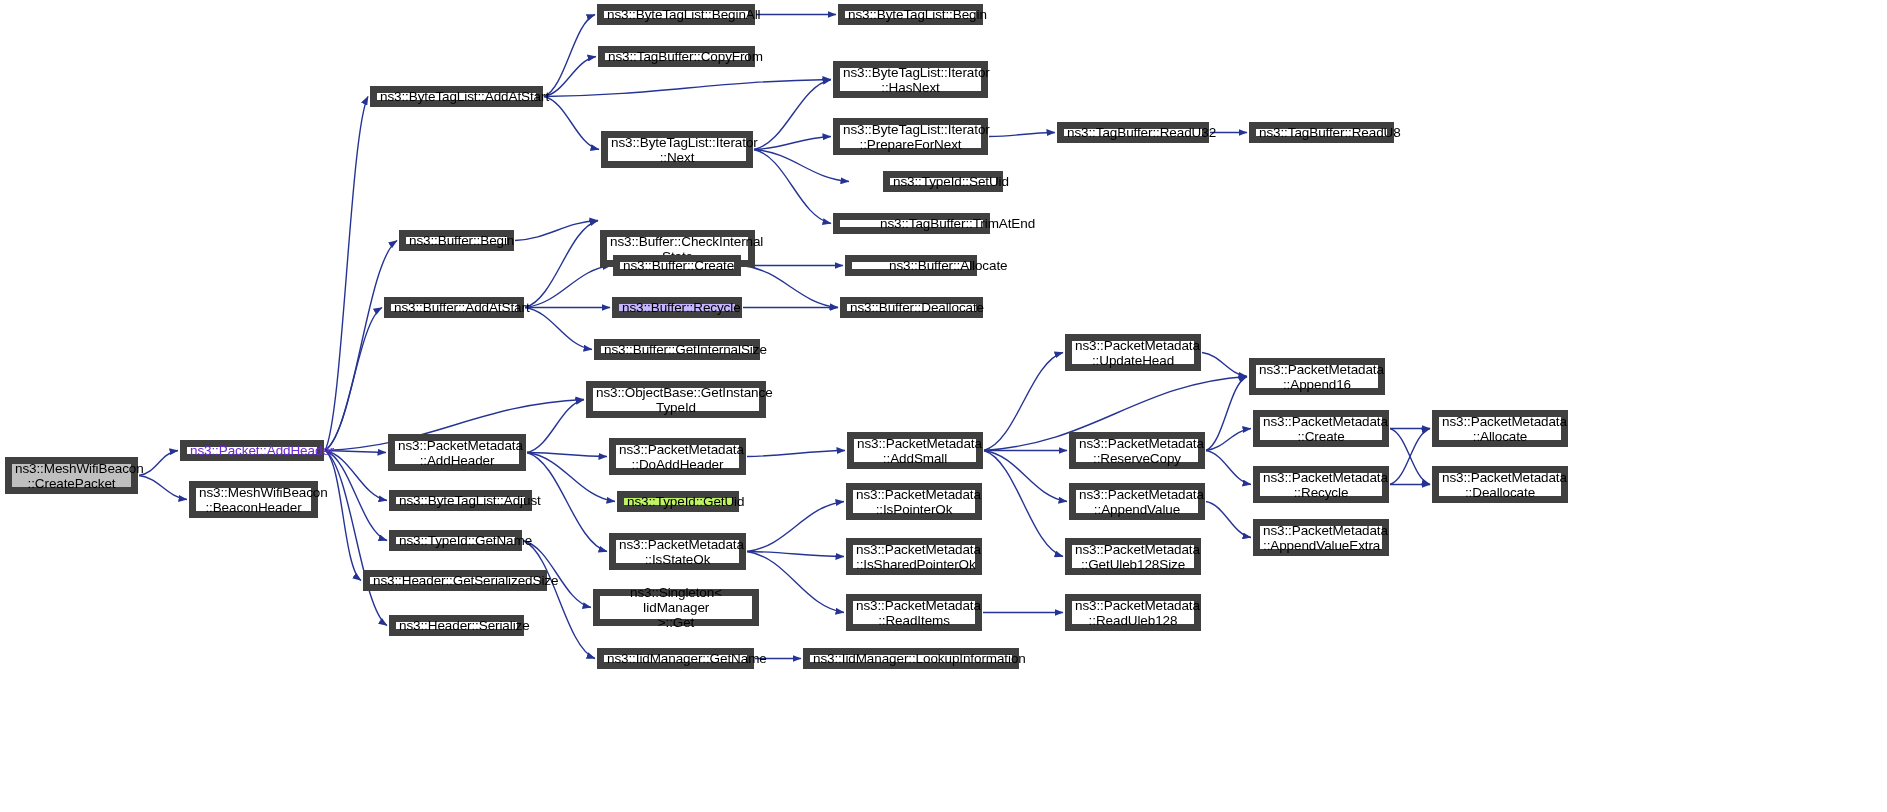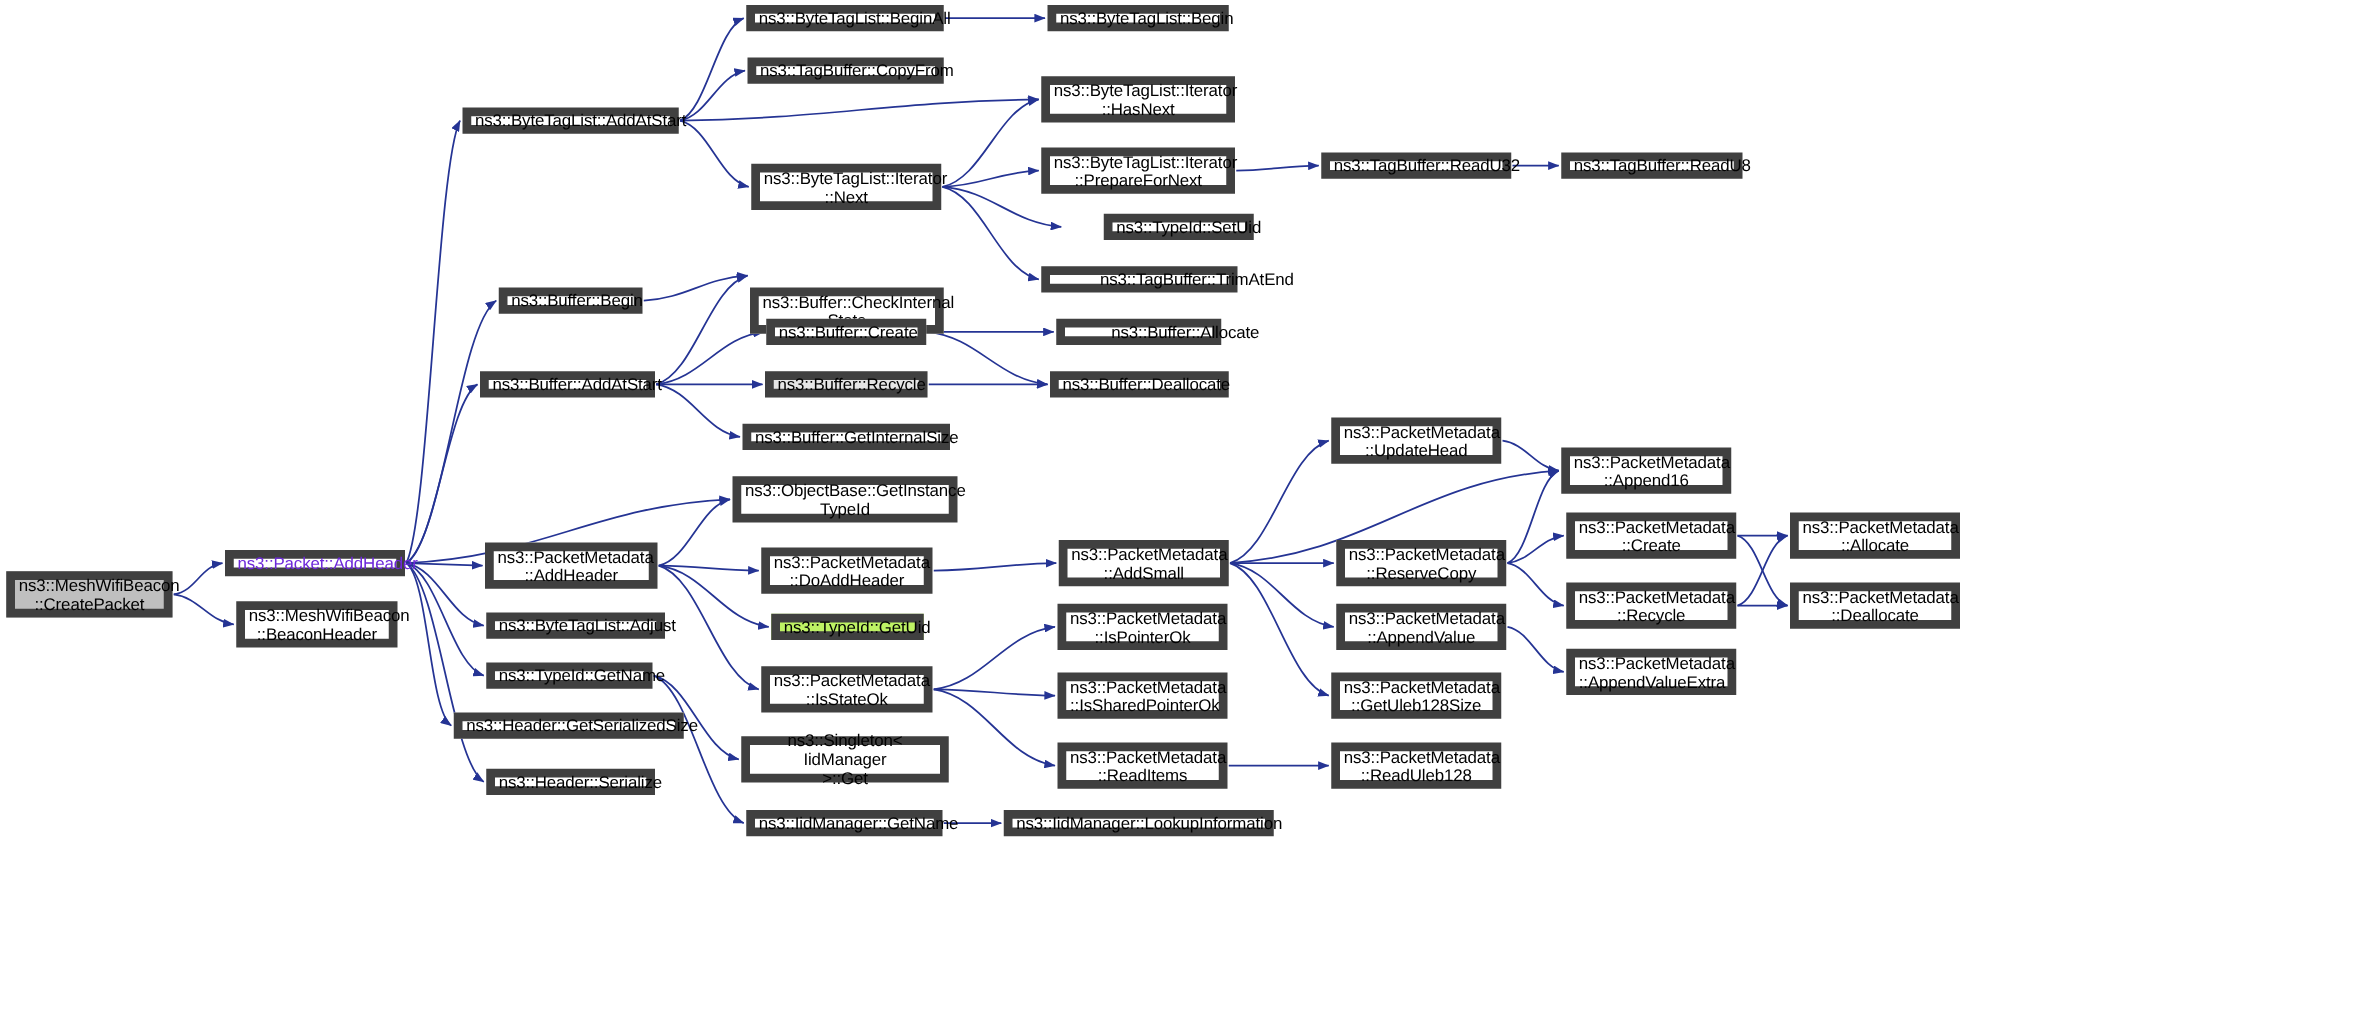--- a/index.html
+++ b/index.html
@@ -135,21 +135,21 @@
 ::PrepareForNext</span></div>
       <div class="node" style="left: 851px; top: 171px; width: 120px; height: 21px; background: rgb(255, 255, 255); border-color: rgb(64, 64, 64); color: rgb(0, 0, 0); margin-left: 32px;"><span class="node-label">ns3::TypeId::SetUid</span></div>
       <div class="node" style="left: 833px; top: 213px; width: 157px; height: 21px; background: rgb(255, 255, 255); border-color: rgb(64, 64, 64); color: rgb(0, 0, 0); padding-left: 40px;"><span class="node-label">ns3::TagBuffer::TrimAtEnd</span></div>
       <div class="node" style="left: 1057px; top: 122px; width: 152px; height: 21px; background: rgb(255, 255, 255); border-color: rgb(64, 64, 64); color: rgb(0, 0, 0);"><span class="node-label">ns3::TagBuffer::ReadU32</span></div>
       <div class="node" style="left: 1249px; top: 122px; width: 145px; height: 21px; background: rgb(255, 255, 255); border-color: rgb(64, 64, 64); color: rgb(0, 0, 0);"><span class="node-label">ns3::TagBuffer::ReadU8</span></div>
       <div class="node" style="left: 399px; top: 230px; width: 115px; height: 21px; background: rgb(255, 255, 255); border-color: rgb(64, 64, 64); color: rgb(0, 0, 0);"><span class="node-label">ns3::Buffer::Begin</span></div>
       <div class="node" style="left: 600px; top: 202px; width: 155px; height: 37px; background: rgb(255, 255, 255); border-color: rgb(64, 64, 64); color: rgb(0, 0, 0); margin-top: 28px;"><span class="node-label">ns3::Buffer::CheckInternal
 State</span></div>
       <div class="node" style="left: 384px; top: 297px; width: 140px; height: 21px; background: rgb(255, 255, 255); border-color: rgb(64, 64, 64); color: rgb(0, 0, 0);"><span class="node-label">ns3::Buffer::AddAtStart</span></div>
       <div class="node" style="left: 613px; top: 255px; width: 128px; height: 21px; background: rgb(255, 255, 255); border-color: rgb(64, 64, 64); color: rgb(0, 0, 0);"><span class="node-label">ns3::Buffer::Create</span></div>
-      <div class="node" style="left: 612px; top: 297px; width: 130px; height: 21px; background: #e5e5e5; border-color: rgb(64, 64, 64); color: rgb(0, 0, 0);"><span class="node-label">ns3::Buffer::Recycle</span></div>
+      <div class="node" style="left: 612px; top: 297px; width: 130px; height: 21px; background: #c4b5fd; border-color: rgb(64, 64, 64); color: rgb(0, 0, 0);"><span class="node-label">ns3::Buffer::Recycle</span></div>
       <div class="node" style="left: 594px; top: 339px; width: 166px; height: 21px; background: rgb(255, 255, 255); border-color: rgb(64, 64, 64); color: rgb(0, 0, 0);"><span class="node-label">ns3::Buffer::GetInternalSize</span></div>
       <div class="node" style="left: 845px; top: 255px; width: 132px; height: 21px; background: rgb(255, 255, 255); border-color: rgb(64, 64, 64); color: rgb(0, 0, 0); padding-left: 37px;"><span class="node-label">ns3::Buffer::Allocate</span></div>
       <div class="node" style="left: 840px; top: 297px; width: 143px; height: 21px; background: rgb(255, 255, 255); border-color: rgb(64, 64, 64); color: rgb(0, 0, 0);"><span class="node-label">ns3::Buffer::Deallocate</span></div>
       <div class="node" style="left: 586px; top: 381px; width: 180px; height: 37px; background: rgb(255, 255, 255); border-color: rgb(64, 64, 64); color: rgb(0, 0, 0);"><span class="node-label">ns3::ObjectBase::GetInstance
 TypeId</span></div>
       <div class="node" style="left: 388px; top: 434px; width: 138px; height: 37px; background: rgb(255, 255, 255); border-color: rgb(64, 64, 64); color: rgb(0, 0, 0);"><span class="node-label">ns3::PacketMetadata
 ::AddHeader</span></div>
       <div class="node" style="left: 609px; top: 438px; width: 137px; height: 37px; background: rgb(255, 255, 255); border-color: rgb(64, 64, 64); color: rgb(0, 0, 0);"><span class="node-label">ns3::PacketMetadata
 ::DoAddHeader</span></div>
       <div class="node" style="left: 389px; top: 490px; width: 143px; height: 21px; background: rgb(255, 255, 255); border-color: rgb(64, 64, 64); color: rgb(0, 0, 0);"><span class="node-label">ns3::ByteTagList::Adjust</span></div>

